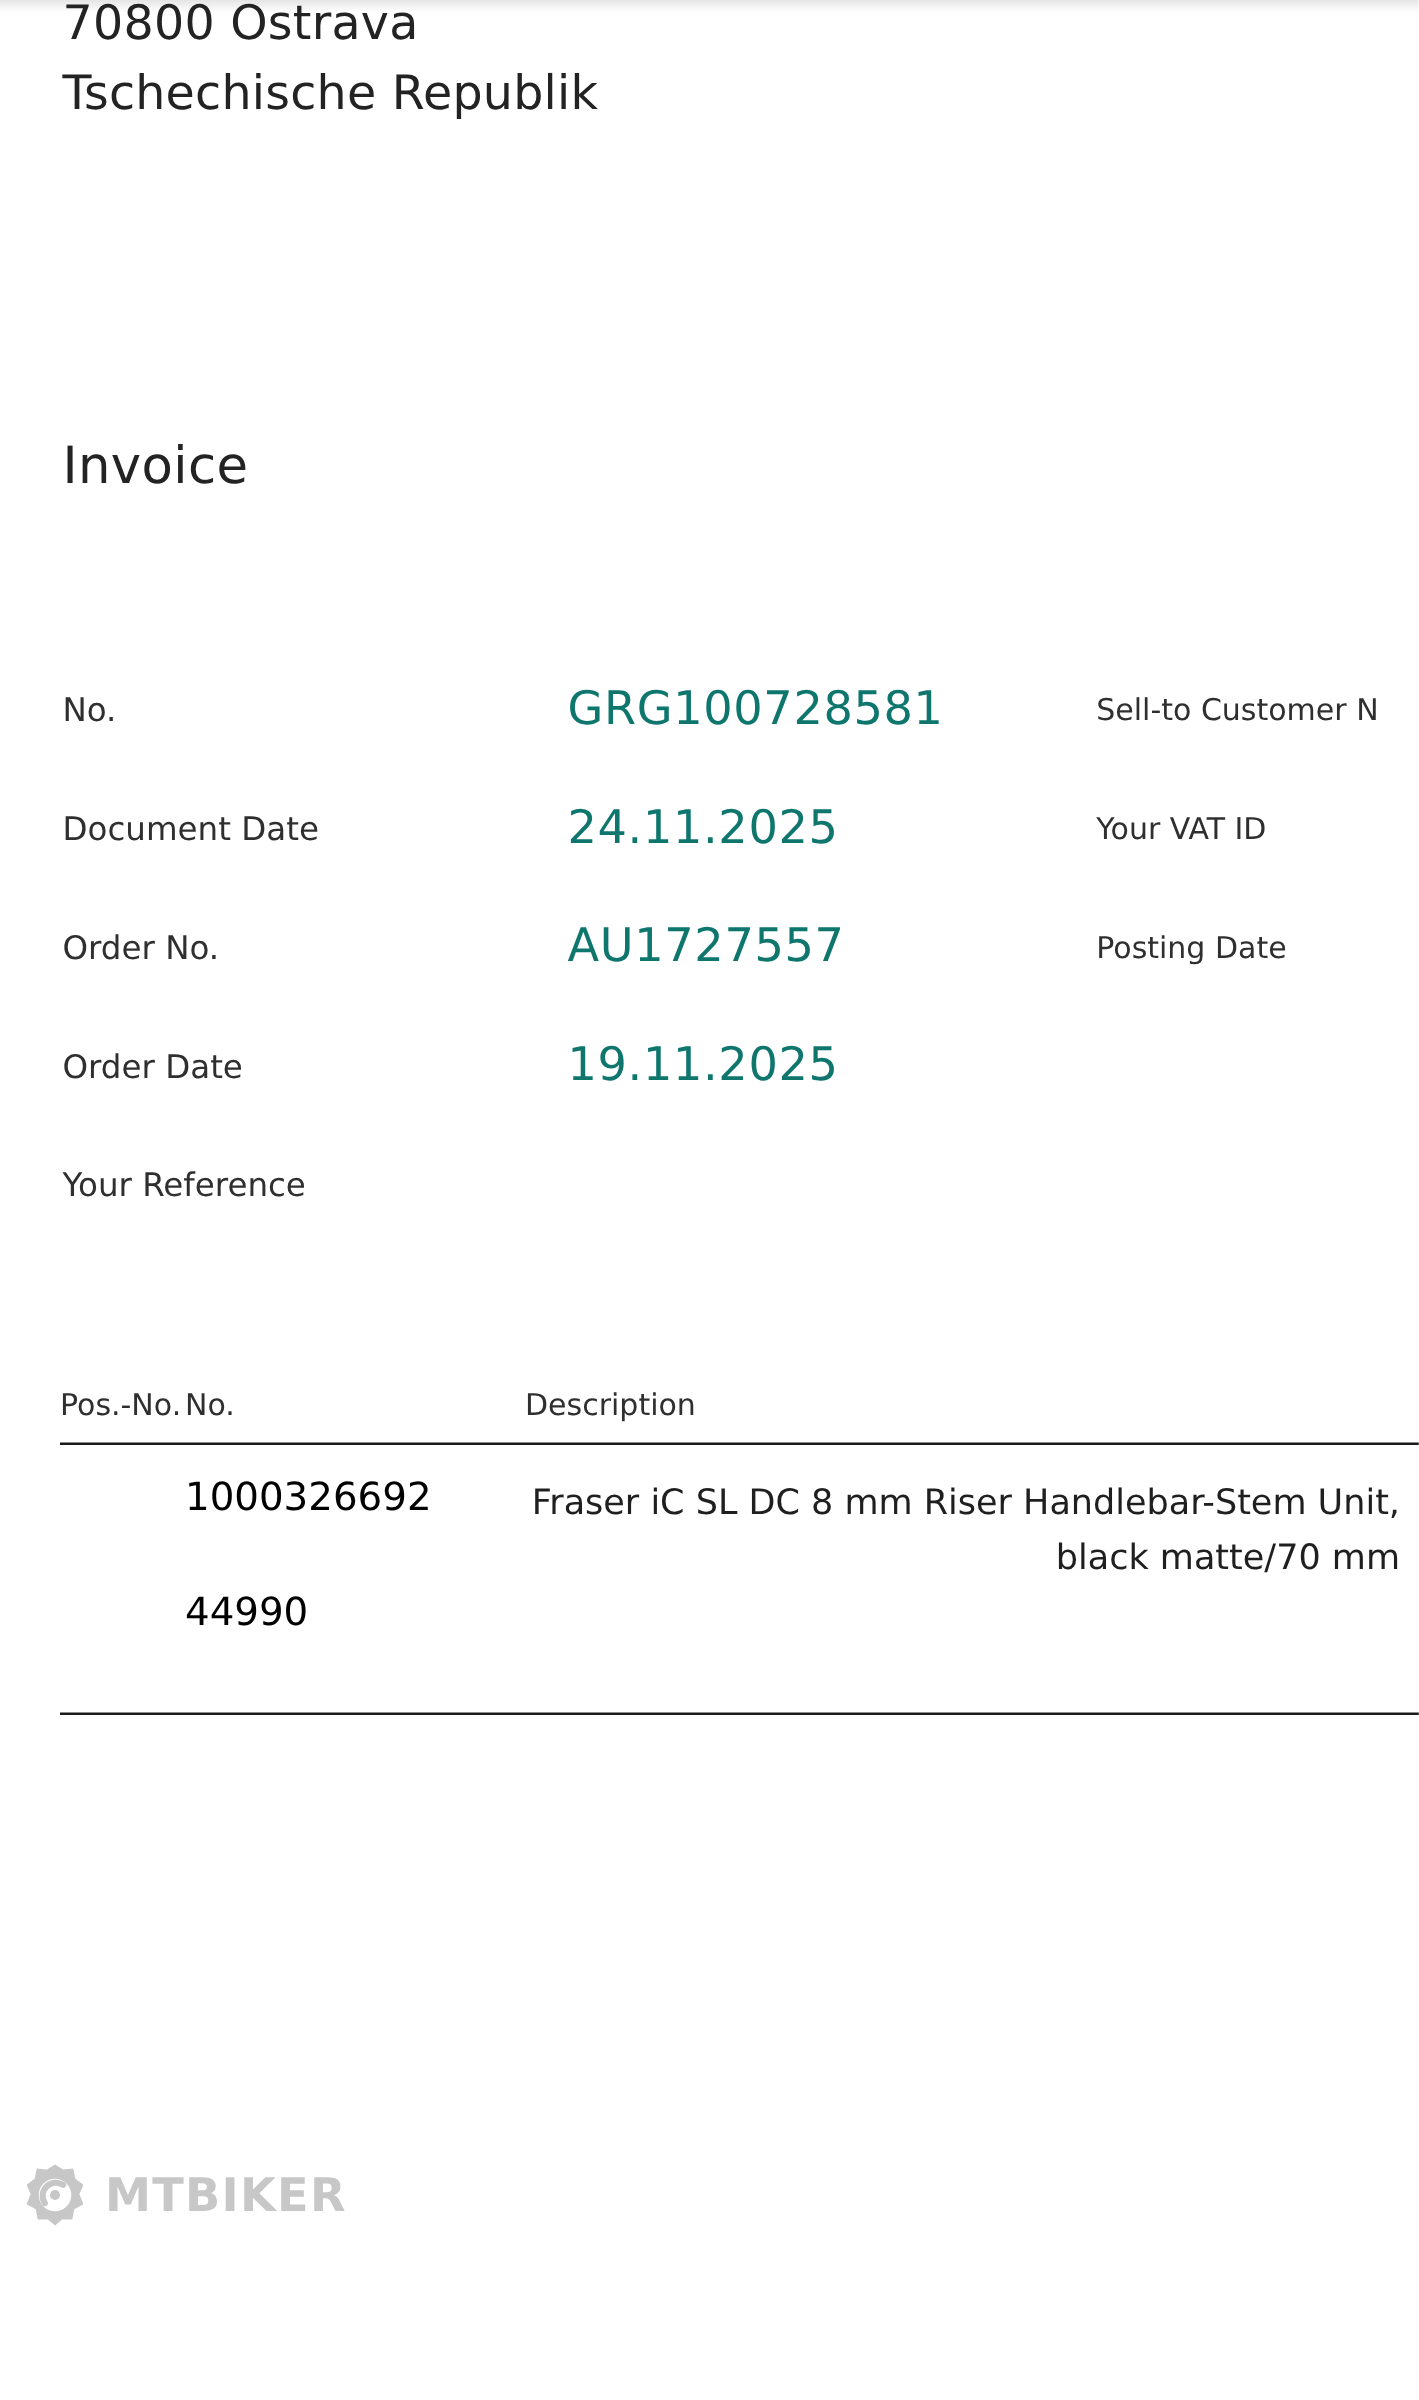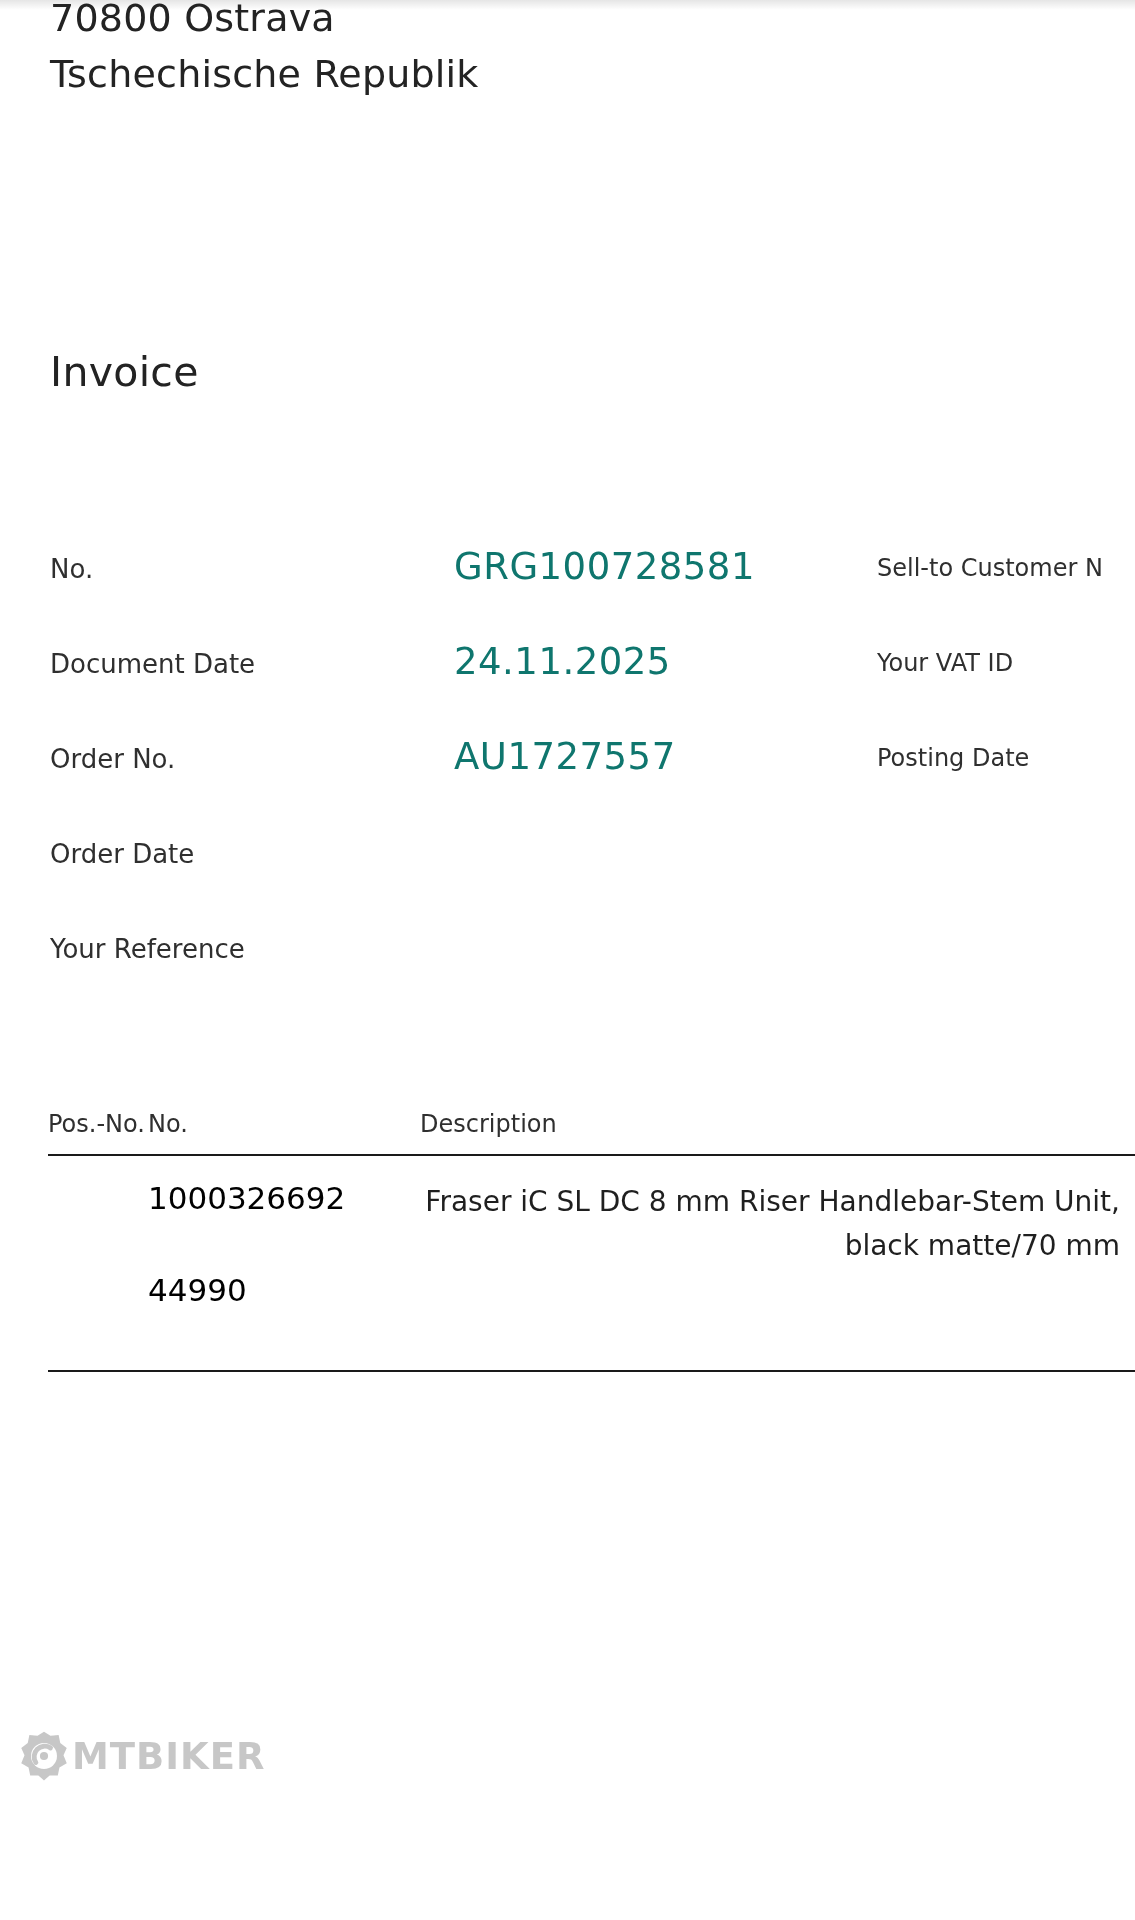--- a/index.html
+++ b/index.html
@@ -160,21 +160,21 @@
     text-align: right;
   }
 
   
   .watermark {
     position: absolute;
     left: 18px;
     bottom: 22px;
     display: flex;
     align-items: center;
-    gap: 2px;
+    gap: 14px;
     opacity: 0.55;
     text-align: right;
   }
   .wm-text {
     font-size: 37px;
     font-weight: bold;
     color: #9a9a9a;
     letter-spacing: 1px;
     font-family: "DejaVu Sans", sans-serif;
   }
@@ -209,20 +209,21 @@
     </div>
 
     <div class="meta-row">
       <div class="meta-label">Order No.</div>
       <div class="meta-value">AU1727557</div>
       <div class="meta-label-right">Posting Date</div>
     </div>
 
     <div class="meta-row">
       <div class="meta-label">Order Date</div>
+      <div class="meta-value">19.11.2025</div>
       <div class="meta-label-right"></div>
     </div>
 
     <div class="meta-row">
       <div class="meta-label">Your Reference</div>
       <div class="meta-value"></div>
     </div>
 
   </div>
 

